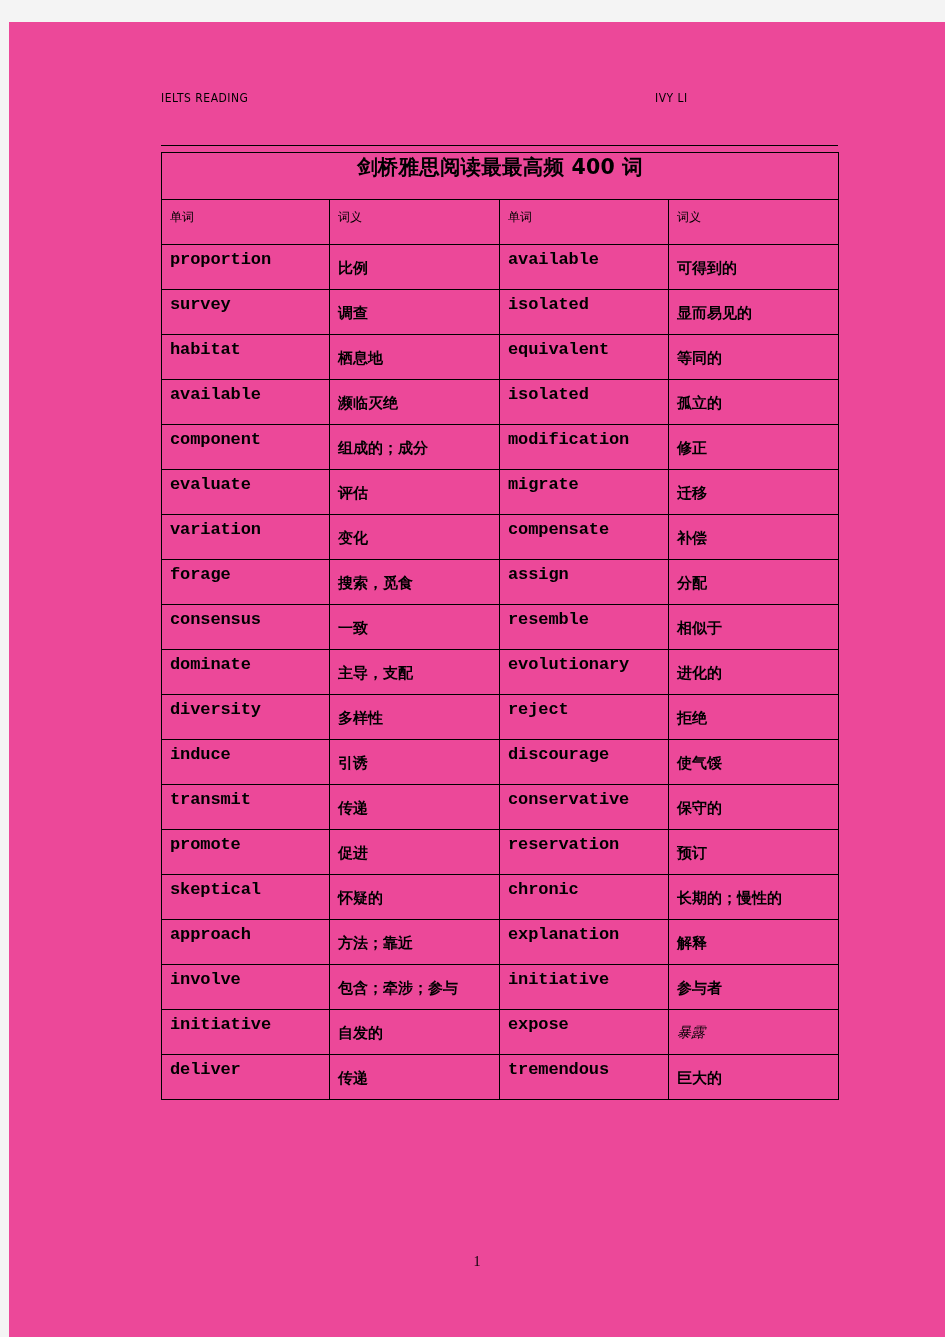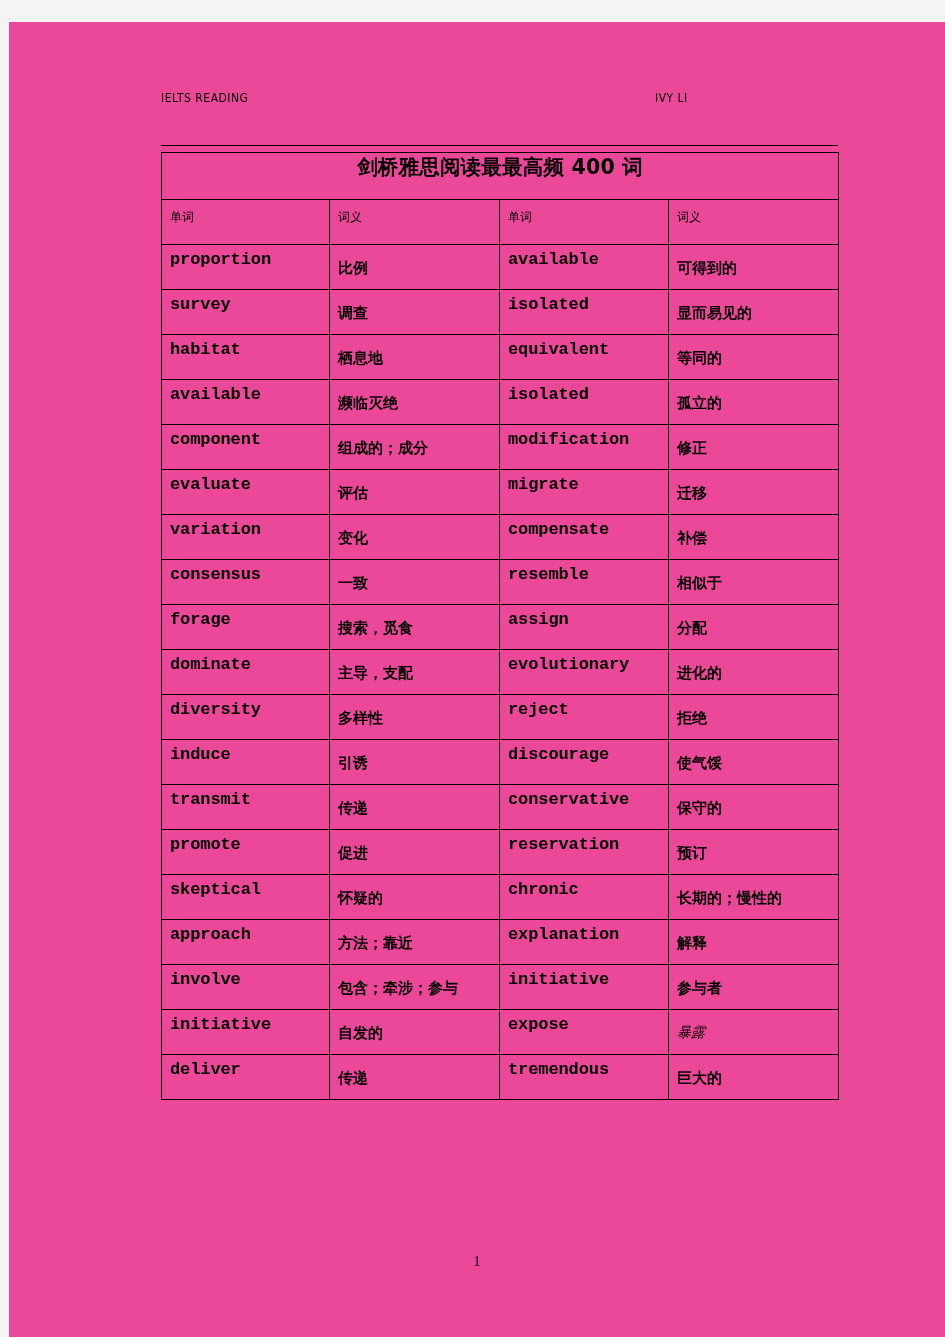--- a/index.html
+++ b/index.html
@@ -283,44 +283,44 @@
           </td>
           <td>
             <span class="word">compensate</span>
           </td>
           <td>
             <span class="meaning">补偿</span>
           </td>
         </tr>
         <tr class="data-row">
           <td>
+            <span class="word">forage</span>
+          </td>
+          <td>
+            <span class="meaning">搜索，觅食</span>
+          </td>
+          <td>
+            <span class="word">assign</span>
+          </td>
+          <td>
+            <span class="meaning">分配</span>
+          </td>
+        </tr>
+        <tr class="data-row">
+          <td>
             <span class="word">consensus</span>
           </td>
           <td>
             <span class="meaning">一致</span>
           </td>
           <td>
             <span class="word">resemble</span>
           </td>
           <td>
             <span class="meaning">相似于</span>
-          </td>
-        </tr>
-        <tr class="data-row">
-          <td>
-            <span class="word">forage</span>
-          </td>
-          <td>
-            <span class="meaning">搜索，觅食</span>
-          </td>
-          <td>
-            <span class="word">assign</span>
-          </td>
-          <td>
-            <span class="meaning">分配</span>
           </td>
         </tr>
         <tr class="data-row">
           <td>
             <span class="word">dominate</span>
           </td>
           <td>
             <span class="meaning">主导，支配</span>
           </td>
           <td>

